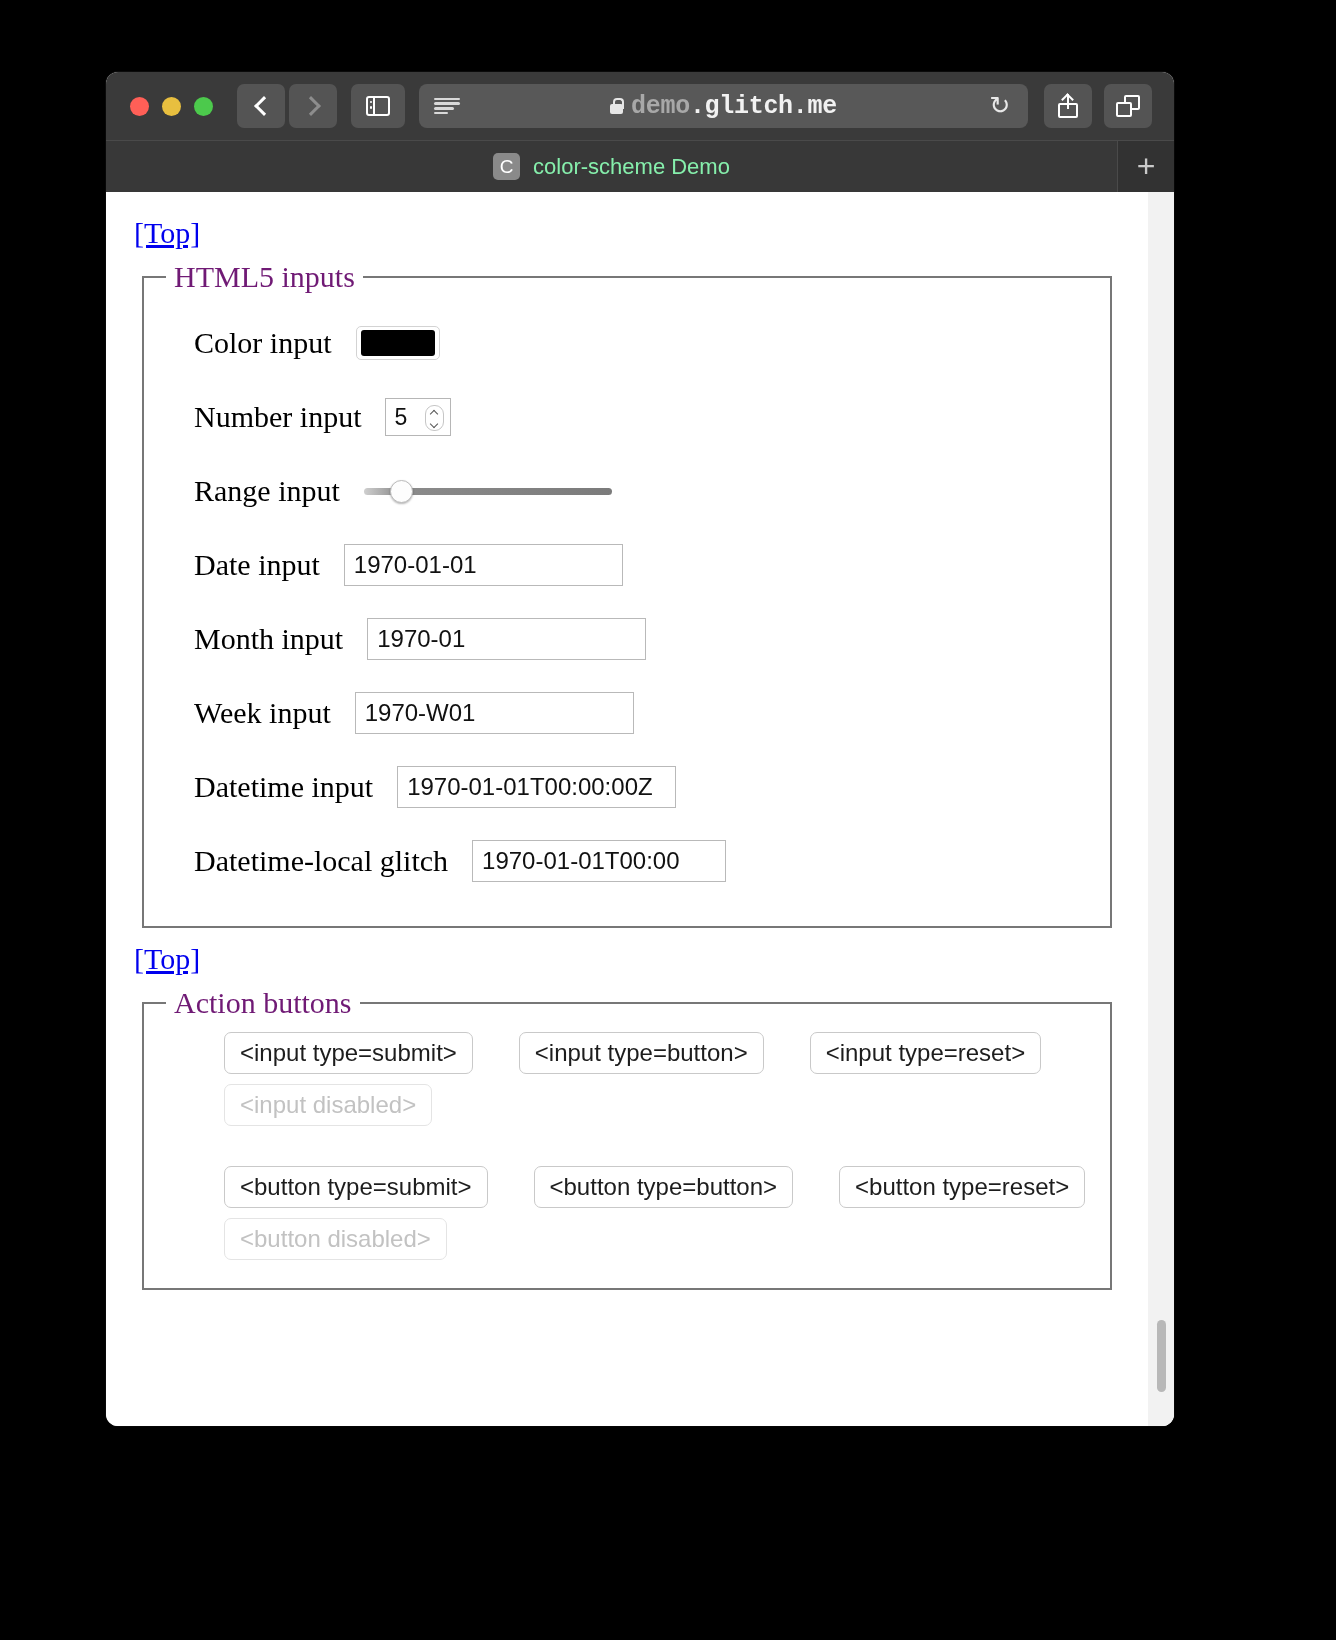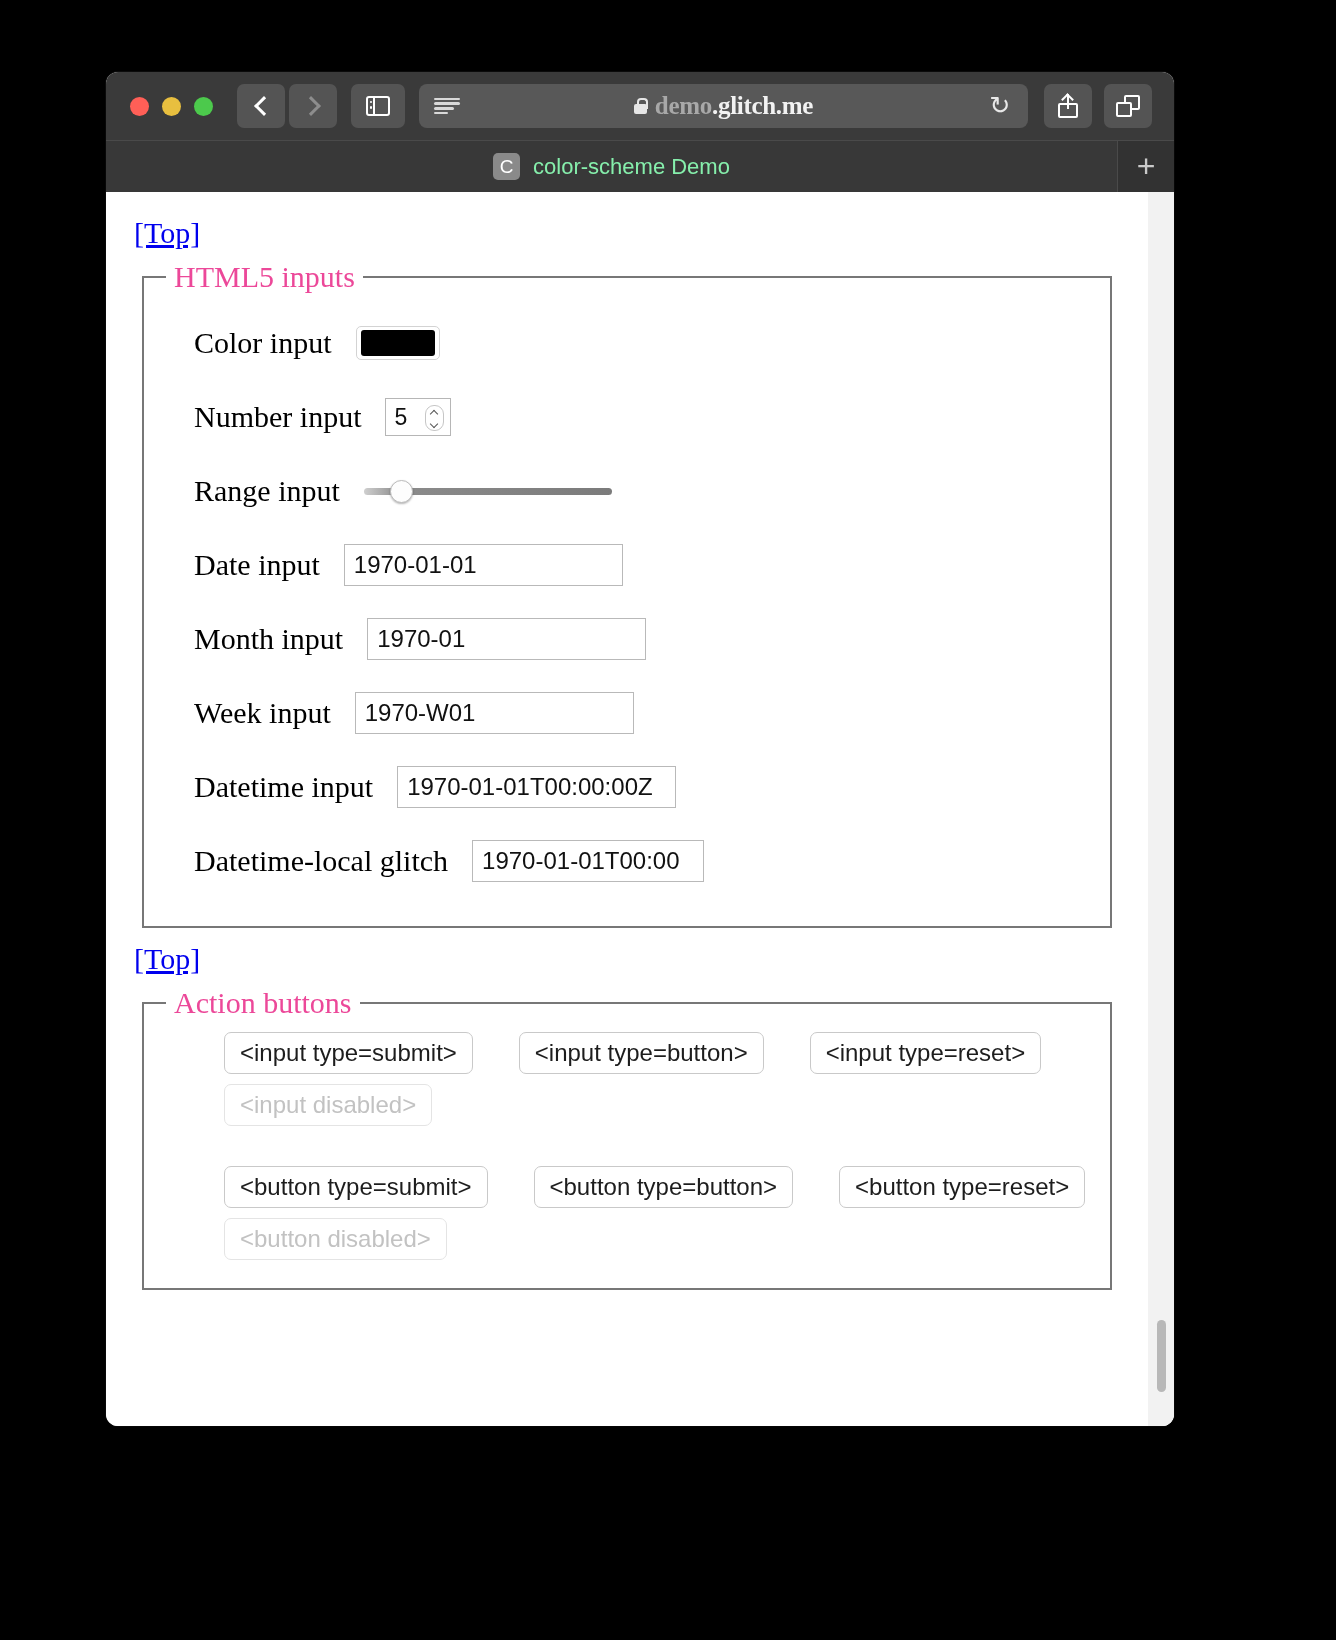--- a/index.html
+++ b/index.html
@@ -79,21 +79,21 @@
   #url-center {
     position: absolute; left: 0; right: 0;
     display: flex; align-items: center; justify-content: center;
     gap: 8px;
     pointer-events: none;
   }
   .lock { width: 13px; height: 16px; position: relative; }
   .lock::after { content:""; position:absolute; left:0; bottom:0; width:13px; height:10px; background:#e6e6e6; border-radius:2px; }
   .lock::before { content:""; position:absolute; left:3px; top:0; width:7px; height:9px; border:2.2px solid #e6e6e6; border-bottom:none; border-radius:4px 4px 0 0; }
   #url-text {
-    font-family: Liberation Serif, serif;
+    font-family: Liberation Mono, monospace;
     font-size: 25px; font-weight: 700; letter-spacing: -0.3px;
     color: #f2f2f2;
   }
   #url-text .dim { color: #a8a8a8; }
   .reload {
     margin-left: auto; margin-right: 16px;
     width: 24px; height: 24px;
     position: relative; color: #e8e8e8;
     font-size: 25px; line-height: 24px; text-align: center;
     font-family: "DejaVu Sans", sans-serif;
@@ -161,21 +161,21 @@
   }
 
   fieldset {
     border: 2px solid #777777;
     margin: 0 22px 0 20px;
     padding: 12px 16px 28px 22px;
   }
   legend {
     font-family: "Liberation Serif", serif;
     font-size: 30px;
-    color: #ec4899;
+    color: #701a75;
     padding: 0 8px;
   }
 
   .field-row {
     display: flex; align-items: center;
     margin: 0 0 0 28px;
     height: 74px;
     gap: 12px;
   }
   .flabel {
@@ -234,21 +234,21 @@
     background: #ffffff;
     display: flex; align-items: center;
     padding: 12px 9px;
     font-family: "Liberation Sans", sans-serif;
     font-size: 24px; color: #111;
   }
   .w-date  { width: 279px; }
   .w-month { width: 279px; }
   .w-week  { width: 279px; }
   .w-dt    { width: 279px; }
-  .w-dtl   { width: 232px; }
+  .w-dtl   { width: 254px; }
 
   .btn-row { display: flex; gap: 18px; margin-left: 30px; }
   .btn-row.r2 { margin-top: 10px; }
   .btn-row.r3 { margin-top: 40px; }
   .btn-row.r4 { margin-top: 10px; }
   .btn {
     border: 1px solid #c9c9c9;
     border-radius: 7px;
     background: #ffffff;
     height: 42px;

